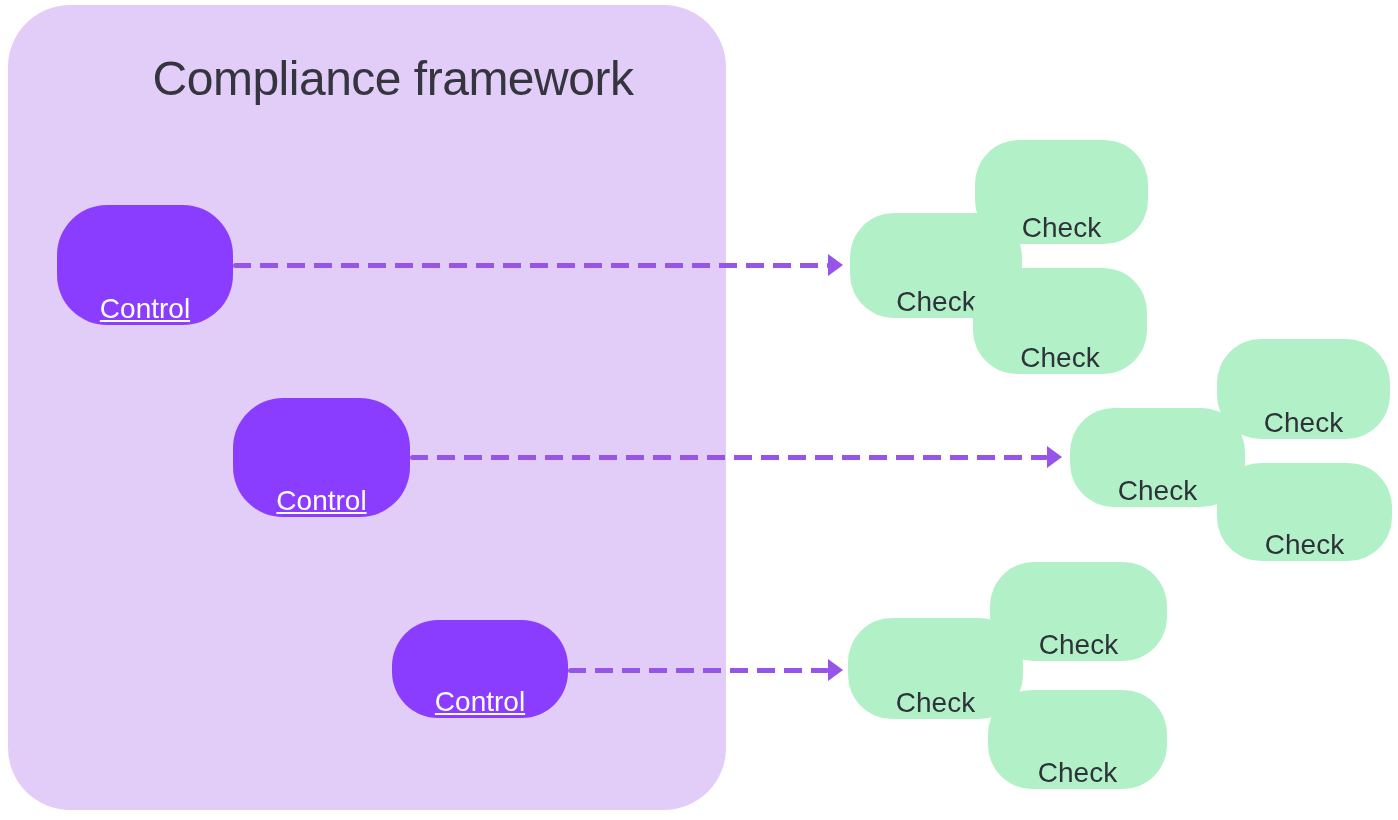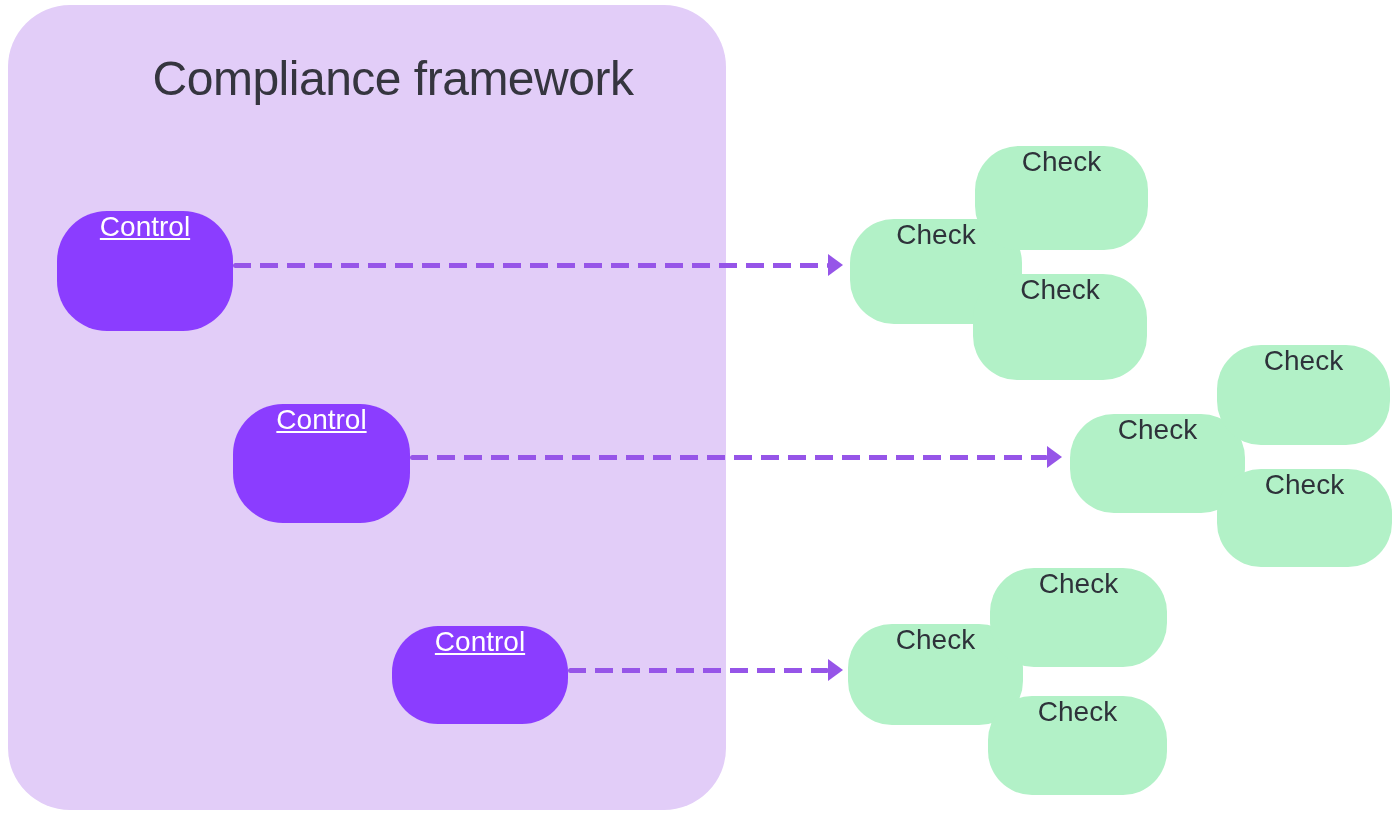--- a/index.html
+++ b/index.html
@@ -33,25 +33,24 @@
     font-weight: 500;
     letter-spacing: -0.5px;
     color: var(--framework-title, #35353f);
     margin-left: 26px;
   }
 
   
   .pill {
     position: absolute;
     display: flex;
-    align-items: flex-start;
+    align-items: flex-end;
     justify-content: center;
     font-size: 28px;
     font-weight: 500;
-    margin-top: 6px;
   }
   .control {
     background: var(--control-fill, #8b3dff);
     color: var(--control-text, #ffffff);
     border-radius: 50px;
     text-decoration: underline;
   }
   .check {
     background: var(--check-fill, #b2f1c7);
     color: var(--check-text, #2e323a);

